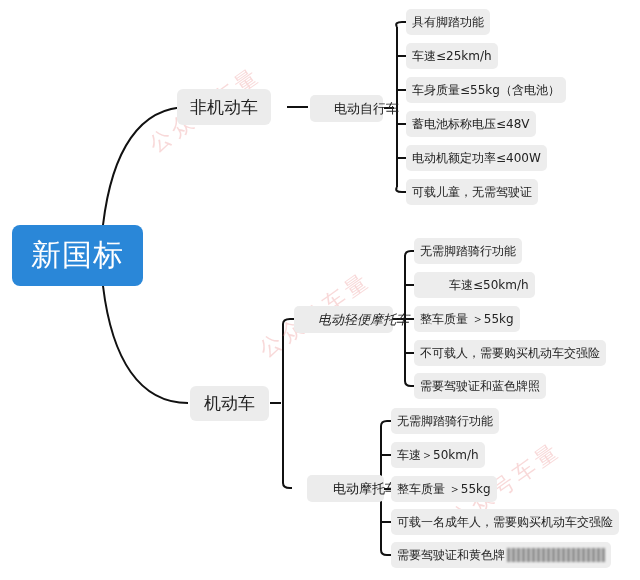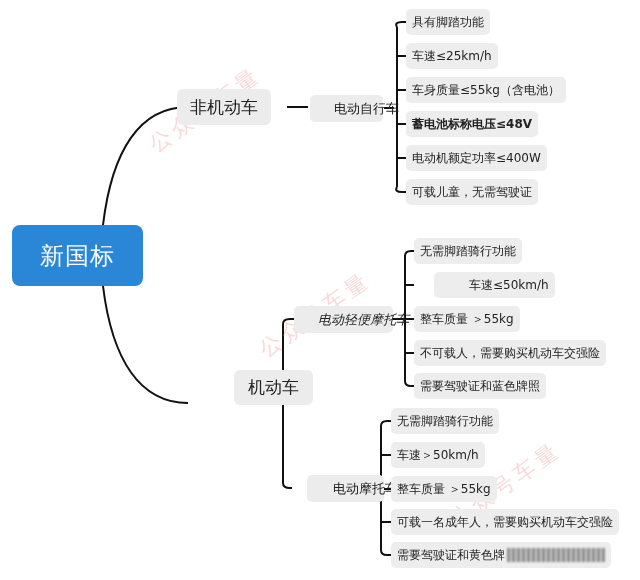--- a/index.html
+++ b/index.html
@@ -10,21 +10,21 @@
     color: #222;
   }
   svg.lines { position: absolute; left: 0; top: 0; width: 640px; height: 580px; }
   .node {
     position: absolute; box-sizing: border-box;
     display: flex; align-items: center; justify-content: center;
     white-space: nowrap;
   }
   .root {
     background: #2a87d8; color: #fff; border-radius: 8px;
-    font-size: 24px; letter-spacing: 1px;
+    font-size: 30px; letter-spacing: 1px;
   }
   .main { background: #ececec; border-radius: 6px; font-size: 17px; color: #222; }
   .sub { background: #ececec; border-radius: 5px; font-size: 13px; color: #222; padding-left: 40px; }
   .leaf {
     background: #ededed; border-radius: 5px; font-size: 12px; color: #222;
     justify-content: flex-start; padding: 0 6px; height: 26px;
   }
   .watermark {
     position: absolute; color: rgba(230, 120, 120, 0.28);
     font-size: 22px; transform: rotate(-35deg); white-space: nowrap;
@@ -97,42 +97,42 @@
 
 <div class="node leaf" style="left:406px; top:9px;">
   <span>具有脚踏功能</span>
 </div>
 <div class="node leaf" style="left:406px; top:43px;">
   <span>车速≤25km/h</span>
 </div>
 <div class="node leaf" style="left:406px; top:77px;align-items:center;">
   <span>车身质量≤55kg（含电池）</span>
 </div>
-<div class="node leaf" style="left:406px; top:111px;font-weight:bold;">
+<div class="node leaf" style="left:406px; top:111px;">
   <span>蓄电池标称电压≤48V</span>
 </div>
 <div class="node leaf" style="left:406px; top:145px;">
   <span>电动机额定功率≤400W</span>
 </div>
 <div class="node leaf" style="left:406px; top:179px;">
   <span>可载儿童，无需驾驶证</span>
 </div>
 
-<div class="node main" style="left:190px; top:370px; width:79px; height:35px;margin-left:44px;">
+<div class="node main" style="left:190px; top:386px; width:79px; height:35px;">
   <span>机动车</span>
 </div>
 
 <div class="node sub" style="left:294px; top:306px; width:99px; height:27px;font-style:italic;">
   <span>电动轻便摩托车</span>
 </div>
 
 <div class="node leaf" style="left:414px; top:238px;">
   <span>无需脚踏骑行功能</span>
 </div>
-<div class="node leaf" style="left:434px; top:272px;padding-left:35px;">
+<div class="node leaf" style="left:414px; top:272px;padding-left:35px;">
   <span>车速≤50km/h</span>
 </div>
 <div class="node leaf" style="left:414px; top:306px;">
   <span>整车质量 ＞55kg</span>
 </div>
 <div class="node leaf" style="left:414px; top:340px;">
   <span>不可载人，需要购买机动车交强险</span>
 </div>
 <div class="node leaf" style="left:414px; top:373px;">
   <span>需要驾驶证和蓝色牌照</span>

